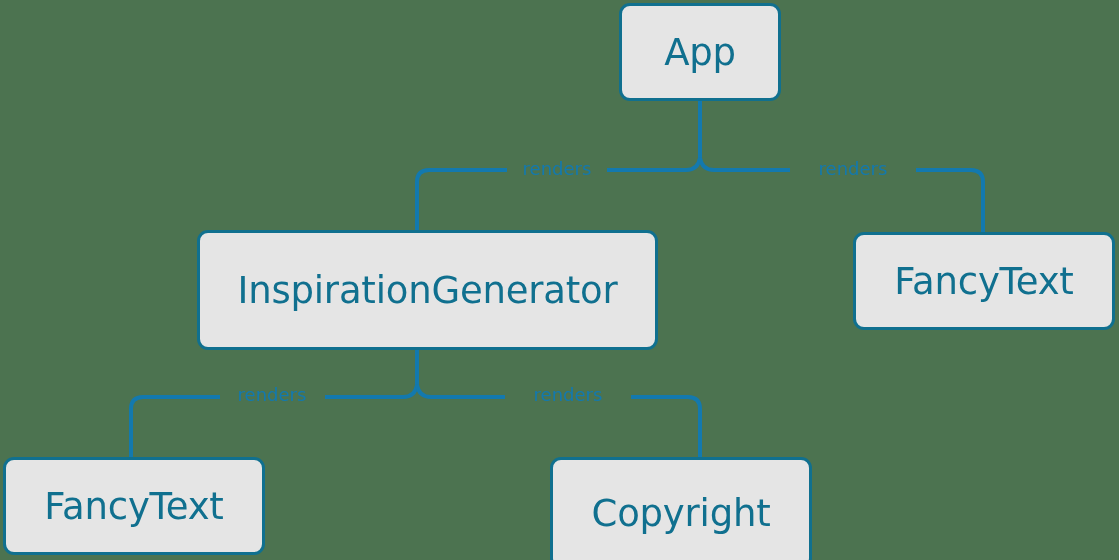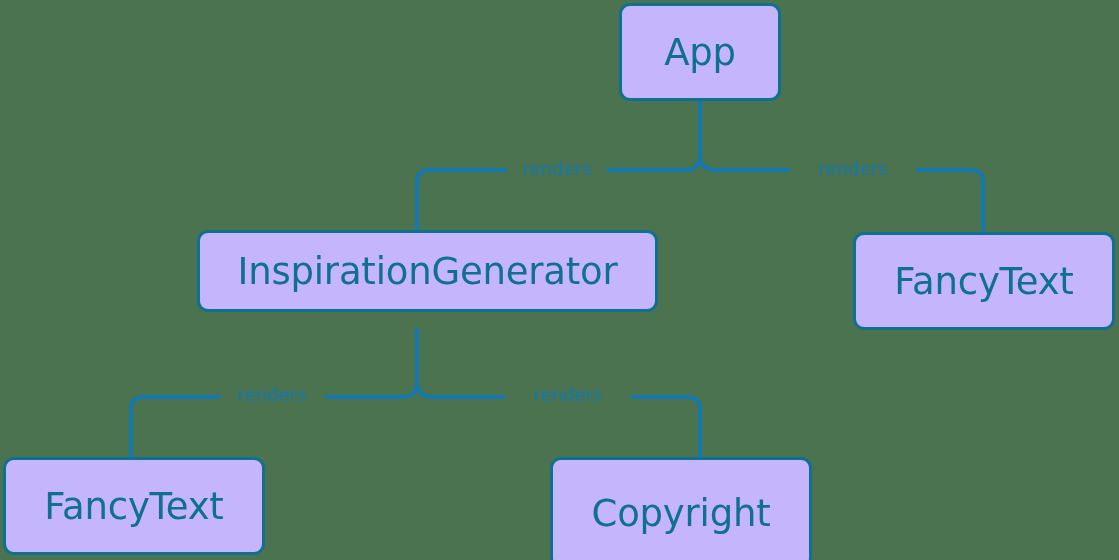--- a/index.html
+++ b/index.html
@@ -20,21 +20,21 @@
   }
   #edges {
     position: absolute;
     left: 0;
     top: 0;
     width: 1119px;
     height: 560px;
   }
   .node {
     position: absolute;
-    background: #c4b5fd;
+    background: #e5e5e5;
     border: 3px solid #10708f;
     border-radius: 11px;
     box-sizing: border-box;
     display: flex;
     align-items: center;
     justify-content: center;
     text-align: center;
   }
   .node-label {
     color: #10708f;
@@ -76,21 +76,21 @@
       <path d="M 417,385 Q 415,397 403,397 L 325,397 M 220,397 L 143,397 Q 131,397 131,409 L 131,457"></path>
 
       <path d="M 417,385 Q 419,397 431,397 L 505,397 M 631,397 L 688,397 Q 700,397 700,409 L 700,457"></path>
     </g>
   </svg>
 
   <div class="node" style="left:619px; top:3px; width:162px; height:98px;">
     <span class="node-label">App</span>
   </div>
 
-  <div class="node" style="left:197px; top:230px; width:461px; height:82px;">
+  <div class="node" style="left:197px; top:230px; width:461px; height:120px;">
     <span class="node-label">InspirationGenerator</span>
   </div>
 
   <div class="node" style="left:853px; top:232px; width:262px; height:98px;">
     <span class="node-label">FancyText</span>
   </div>
 
   <div class="node" style="left:3px; top:457px; width:262px; height:98px;">
     <span class="node-label">FancyText</span>
   </div>

